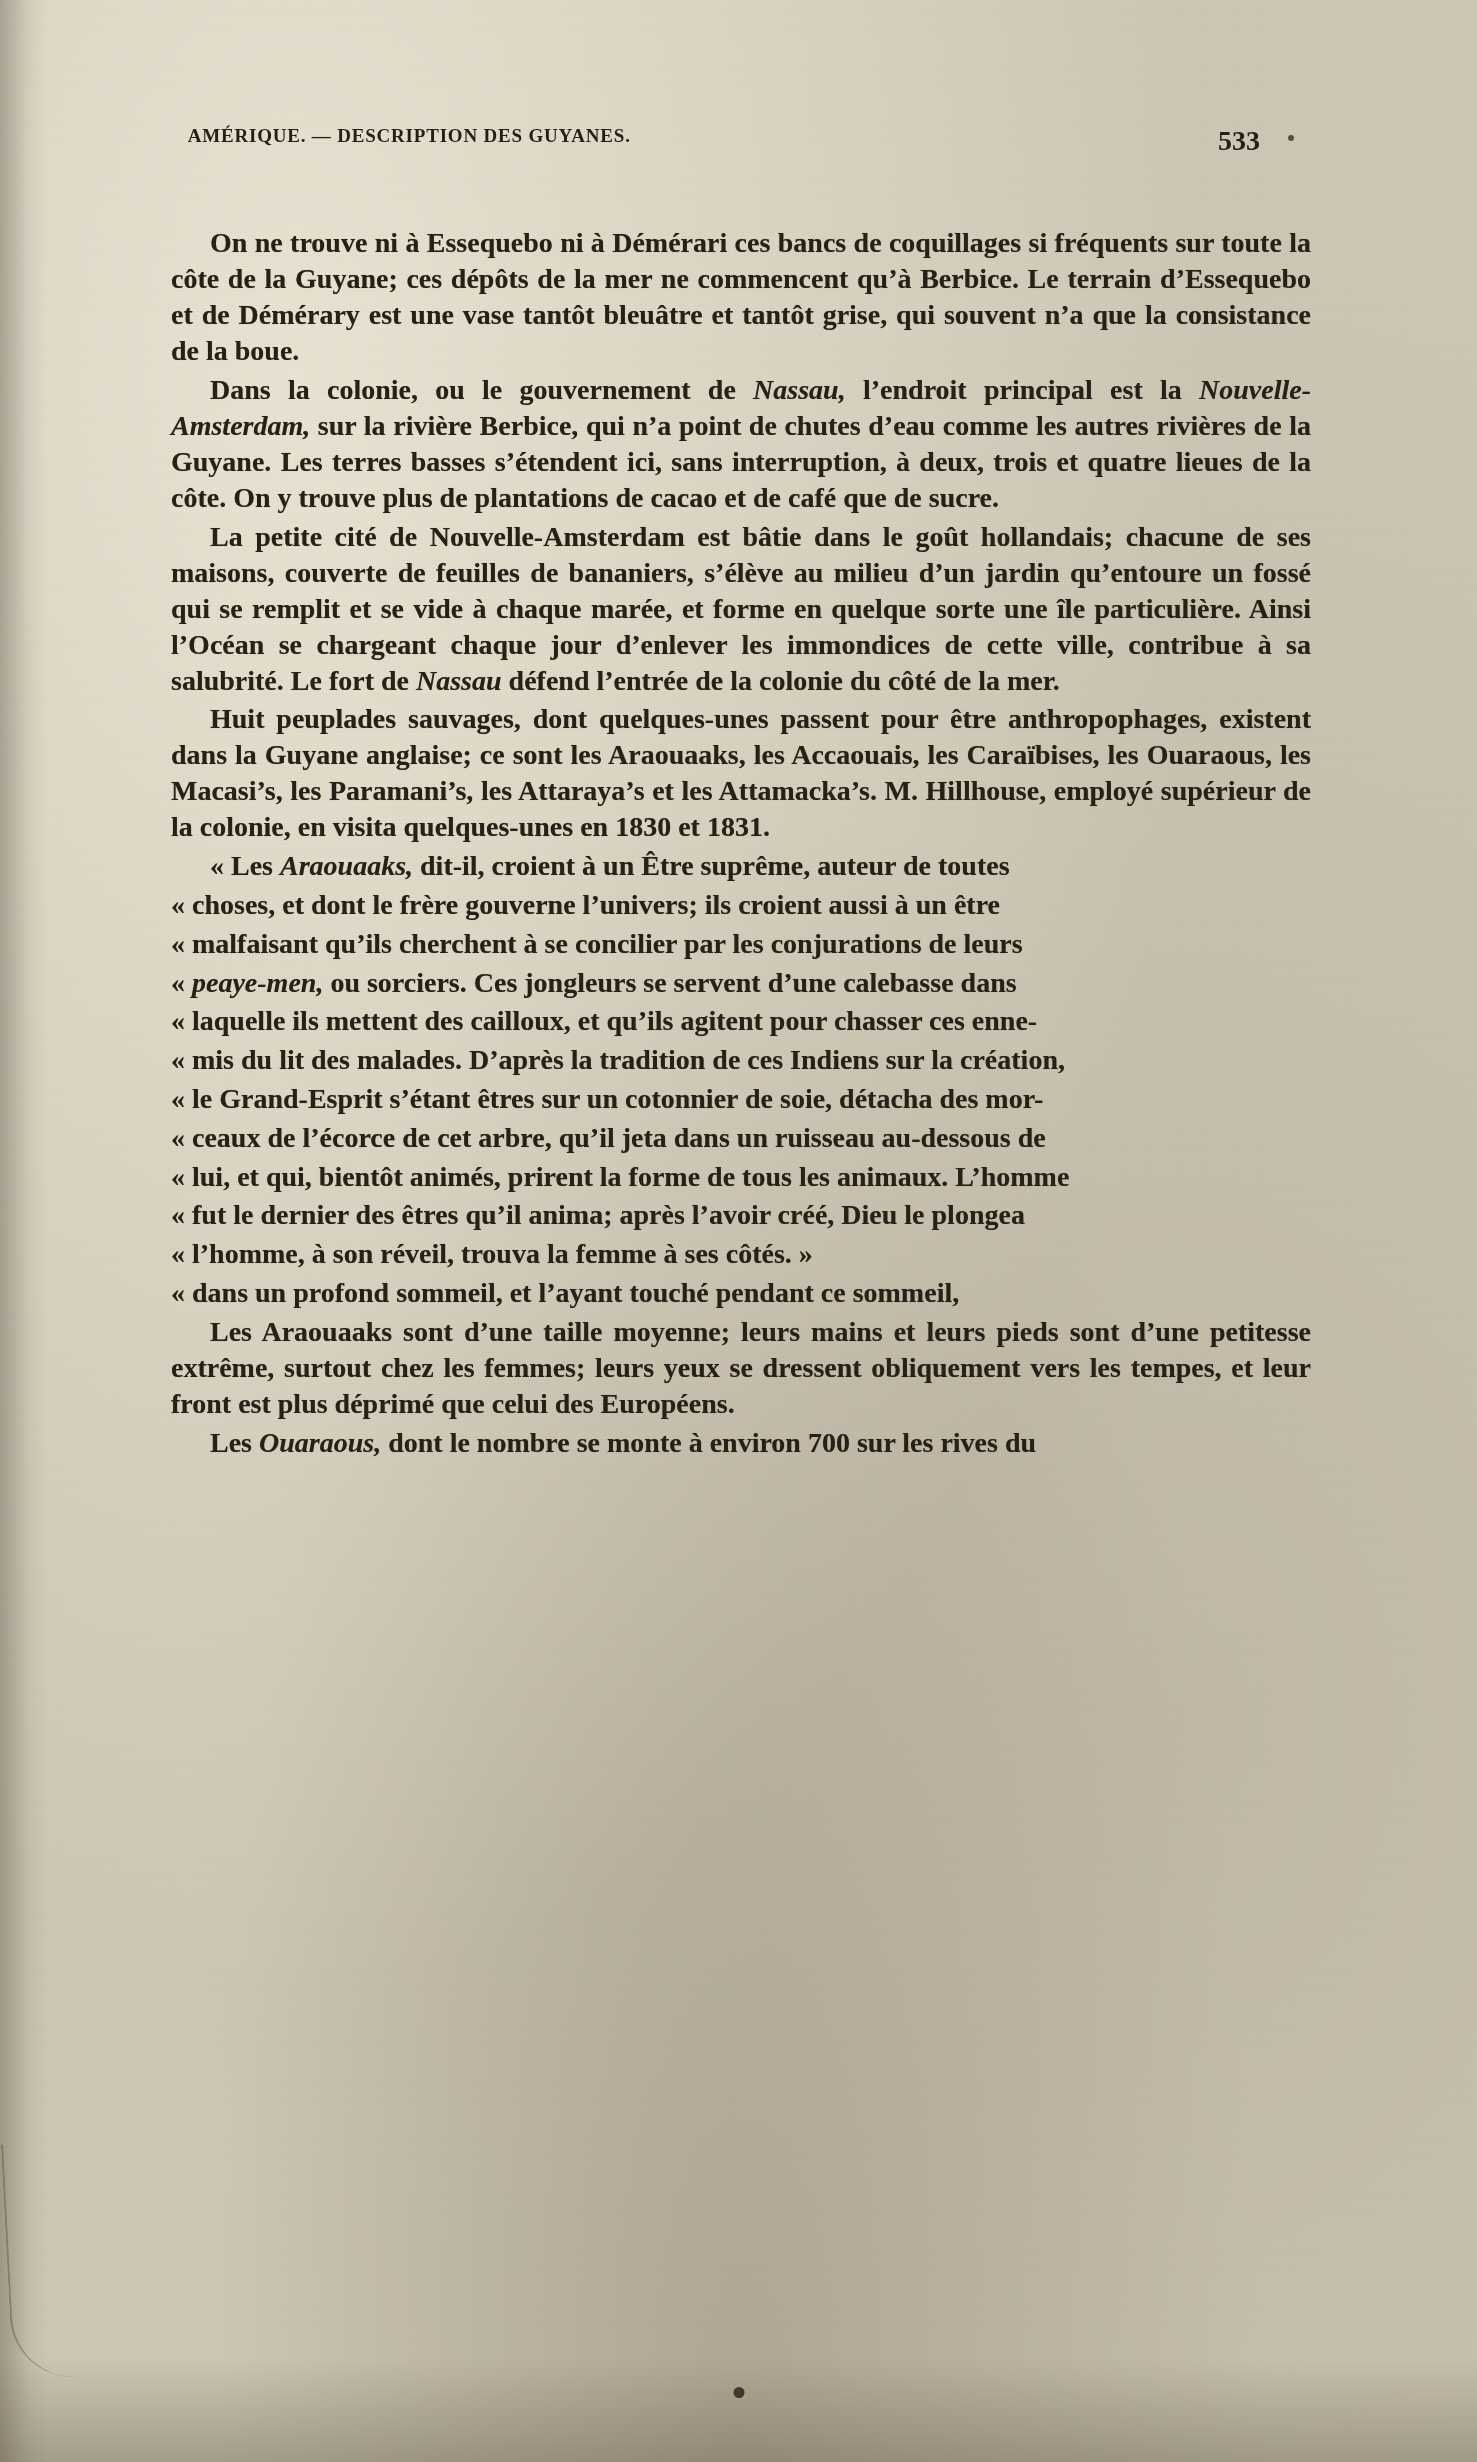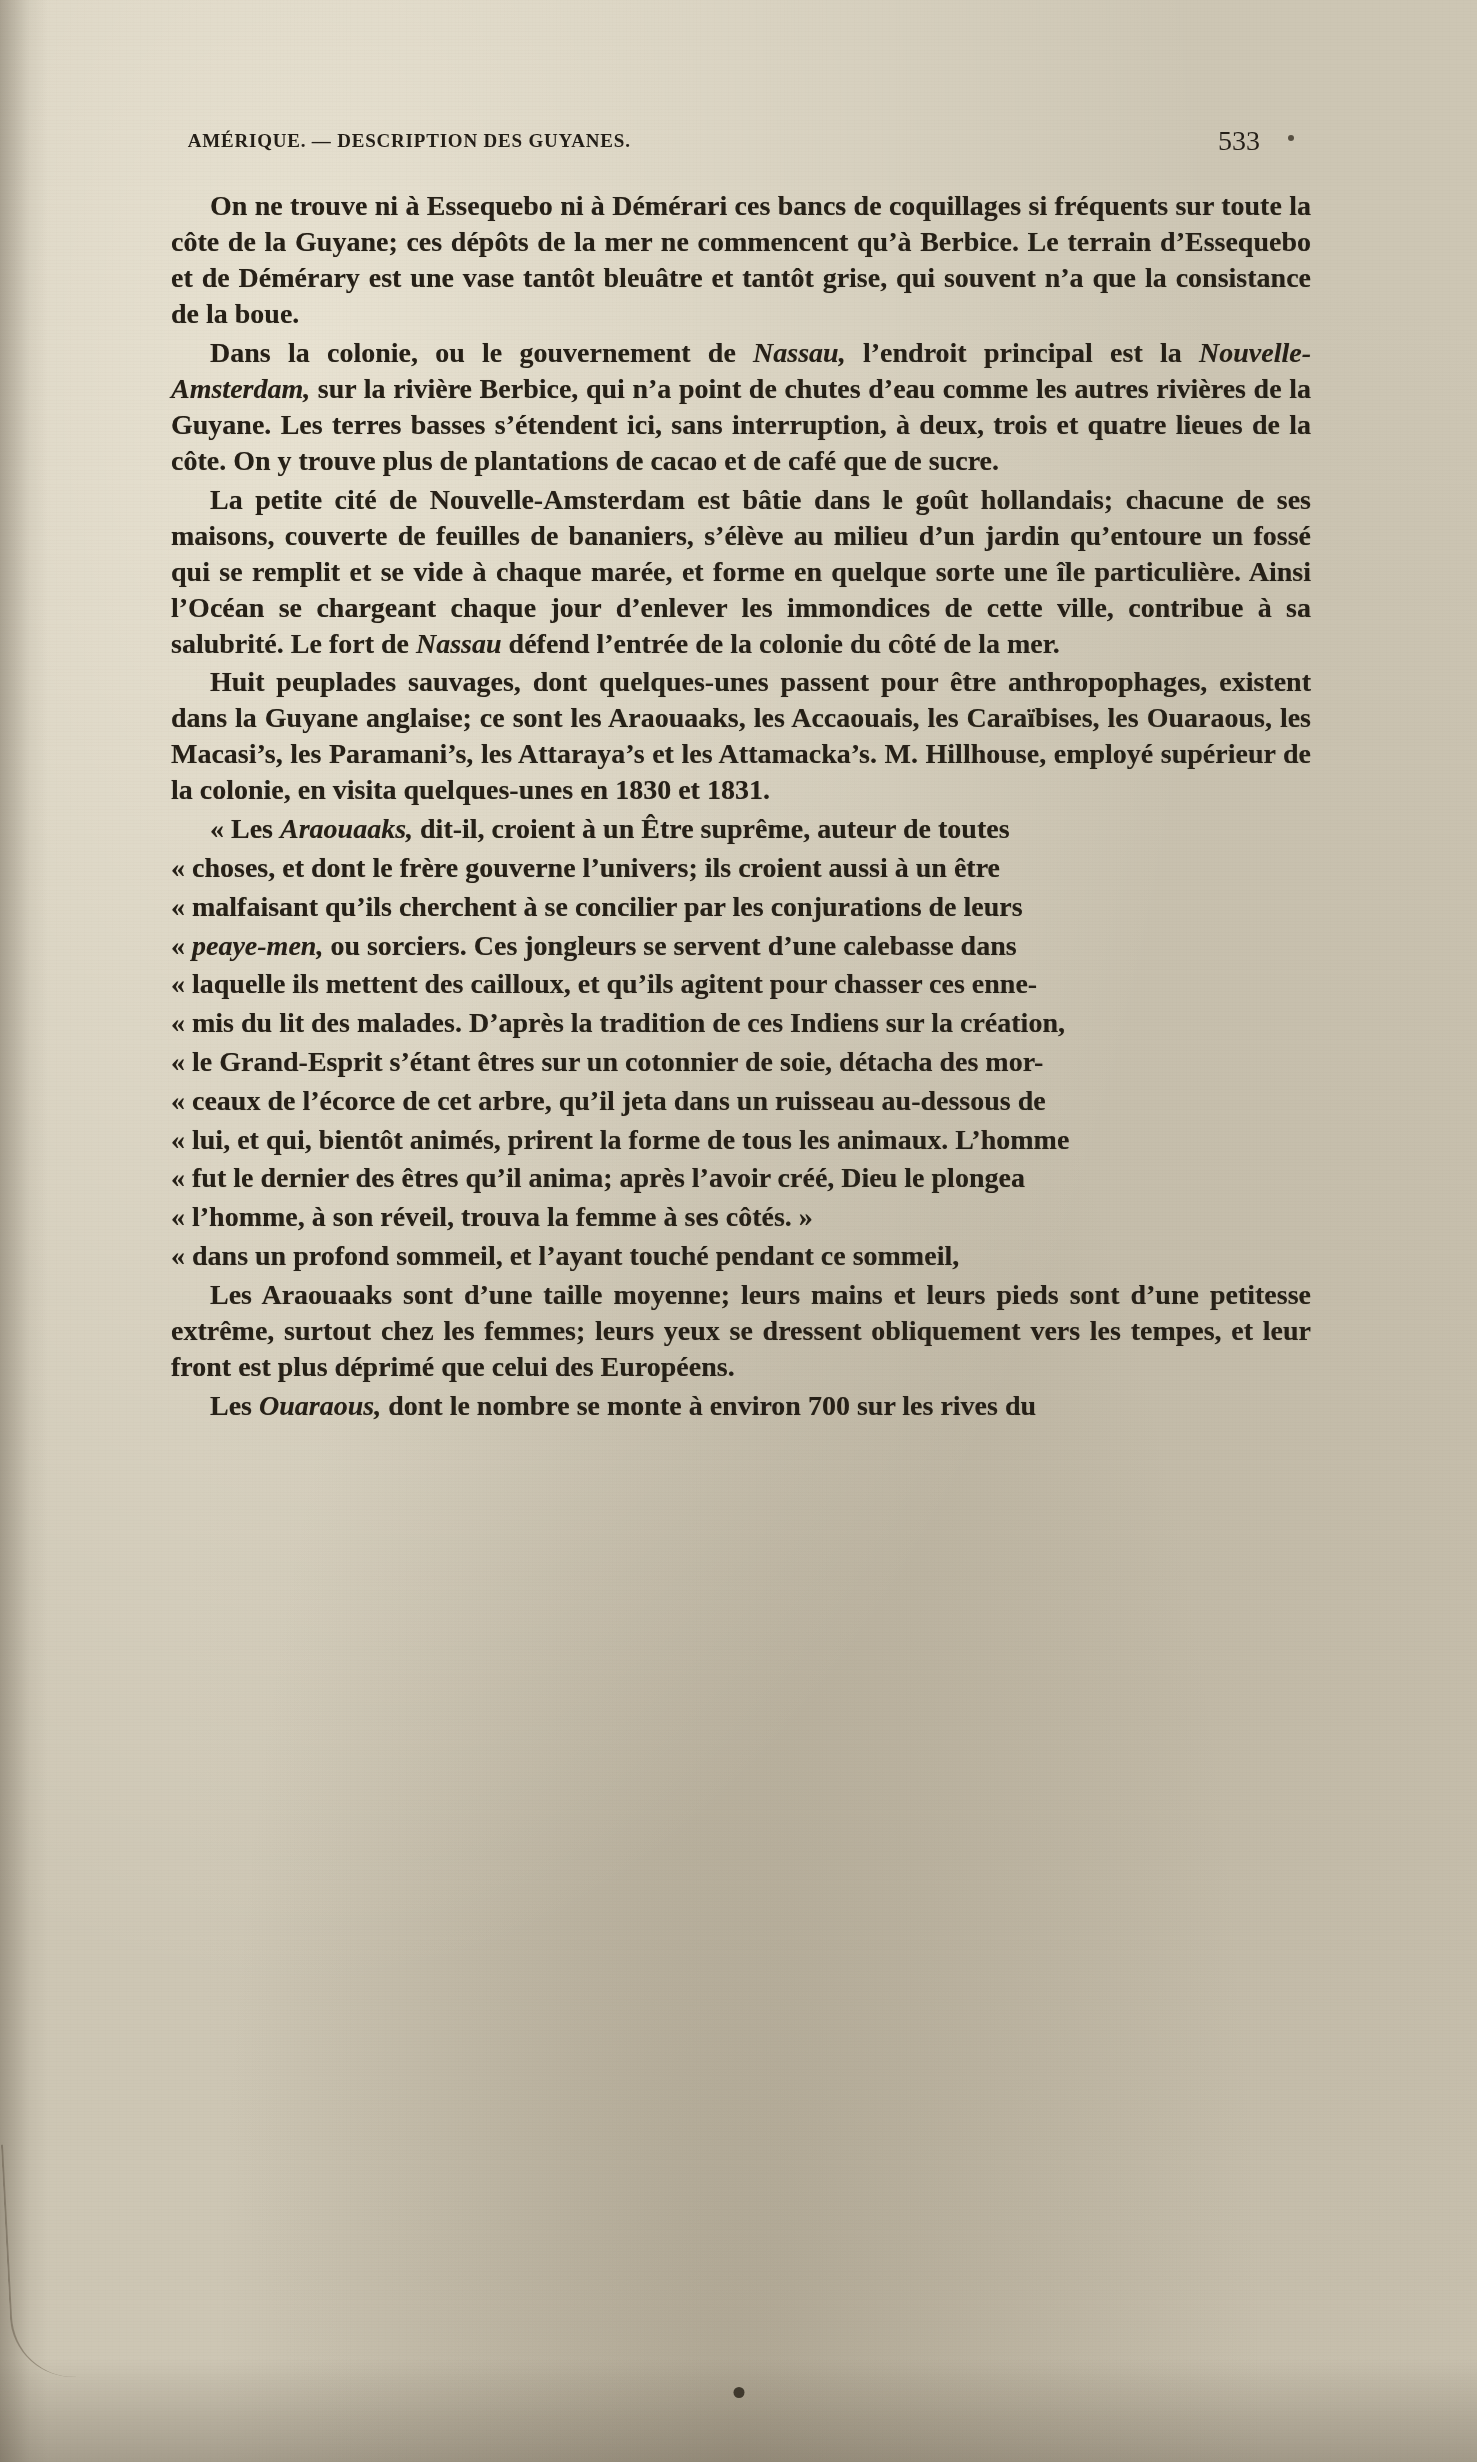--- a/index.html
+++ b/index.html
@@ -60,35 +60,35 @@
 
   .content {
     position: absolute;
     left: 171px;
     top: 125px;
     width: 1140px;
   }
 
   .runhead {
     display: flex;
-    align-items: center;
+    align-items: flex-start;
     justify-content: space-between;
     font-size: 19px;
     letter-spacing: 0.8px;
-    margin-bottom: 31px;
+    margin-bottom: 68px;
   }
   .runhead .title {
     font-family: "Liberation Serif", serif;
     font-weight: bold;
     padding-left: 16.7px;
     white-space: nowrap;
   }
   .runhead .folio {
     font-size: 28px;
-    font-weight: normal;
+    font-weight: bold;
     letter-spacing: 0;
     padding-right: 51px;
     position: relative;
   }
   .runhead .folio::after {
     content: "";
     position: absolute;
     right: 16.7px;
     top: 9.7px;
     width: 6.3px;

